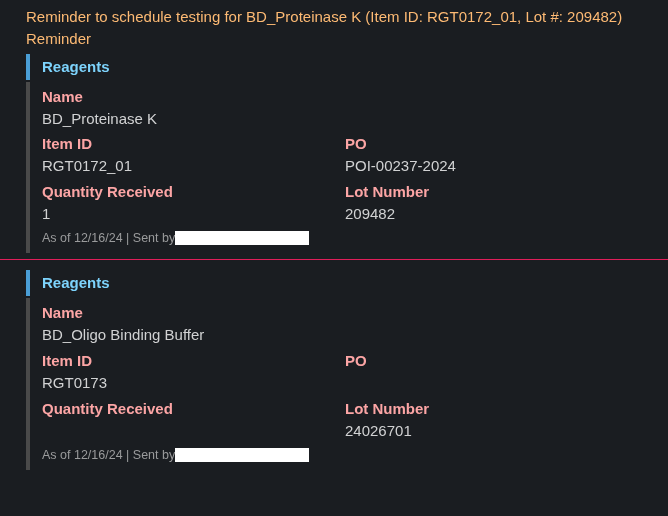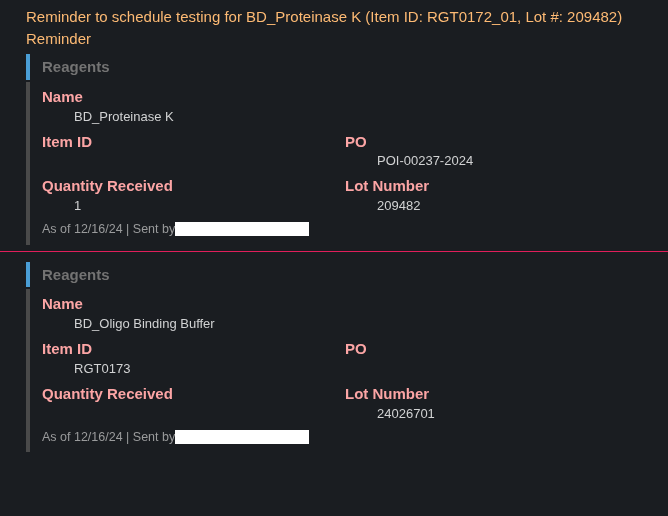--- a/index.html
+++ b/index.html
@@ -24,21 +24,21 @@
     color: #fdba74;
     font-size: 15px;
     margin-bottom: 2px;
   }
   .section-bar {
     border-left: 4px solid #4a9ed6;
     padding-left: 12px;
     margin: 4px 0 2px 0;
   }
   .section-title {
-    color: #737373;
+    color: #7dd3fc;
     font-weight: 600;
     font-size: 15px;
     padding: 2px 0;
   }
   .attachment {
     border-left: 4px solid #4a4a4a;
     padding: 4px 0 6px 12px;
     margin-left: 0;
   }
   .field-full {
@@ -52,22 +52,21 @@
     flex: 1;
     min-width: 0;
   }
   .field-label {
     font-weight: 700;
     color: #fca5a5;
     font-size: 15px;
   }
   .field-value {
     color: #d1d2d3;
-    font-size: 13px;
-    margin-left: 32px;
+    font-size: 15px;
   }
   .footer {
     font-size: 12.5px;
     color: #9a9b9c;
     margin-top: 2px;
     display: flex;
     align-items: center;
   }
   .redacted {
     display: inline-block;
@@ -86,20 +85,21 @@
     <div class="section-title">Reagents</div>
   </div>
   <div class="attachment">
     <div class="field-full">
       <div class="field-label">Name</div>
       <div class="field-value">BD_Proteinase K</div>
     </div>
     <div class="field-row">
       <div class="field-col">
         <div class="field-label">Item ID</div>
+        <div class="field-value">RGT0172_01</div>
       </div>
       <div class="field-col">
         <div class="field-label">PO</div>
         <div class="field-value">POI-00237-2024</div>
       </div>
     </div>
     <div class="field-row">
       <div class="field-col">
         <div class="field-label">Quantity Received</div>
         <div class="field-value">1</div>

